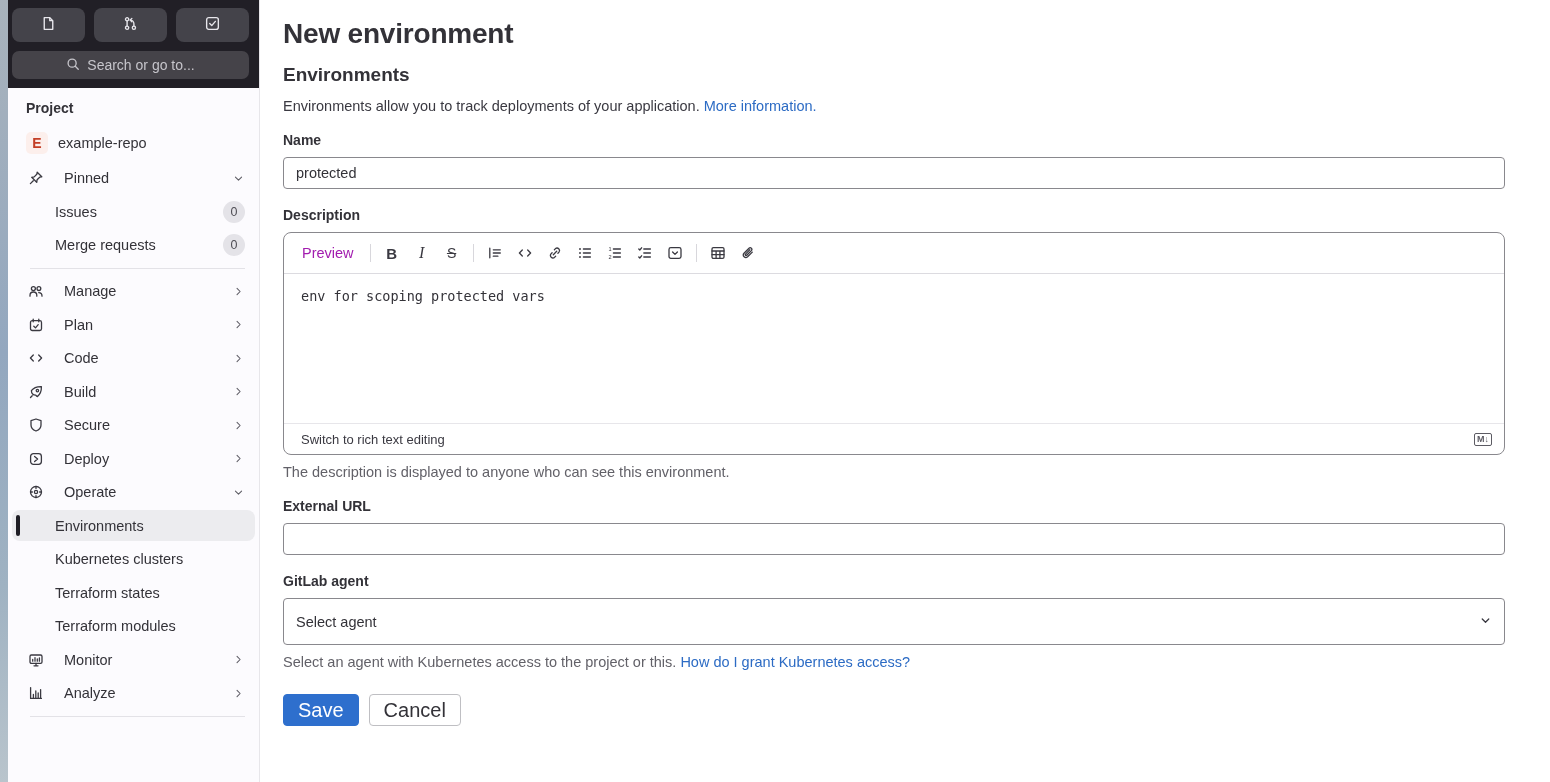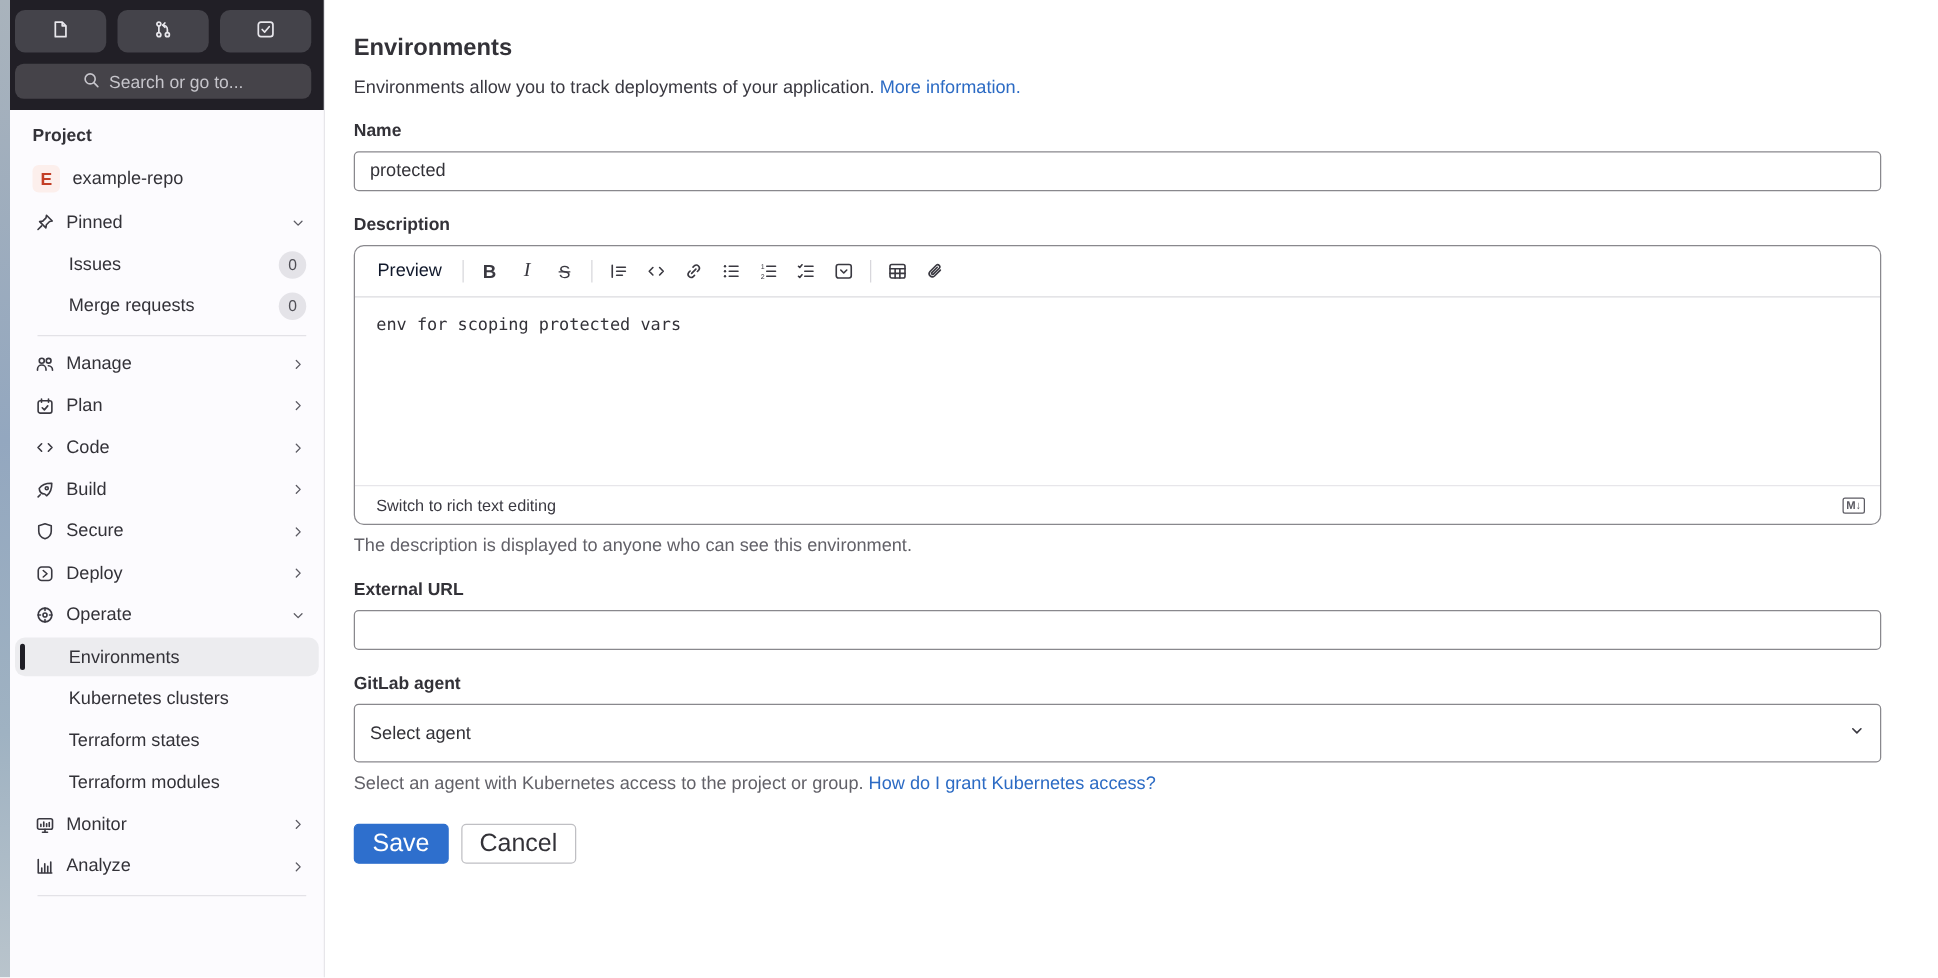--- a/index.html
+++ b/index.html
@@ -23,21 +23,21 @@
     color:#e8e7ec; display:flex; align-items:center; justify-content:center; cursor:pointer; }
   .search-bar { margin-top:9px; height:28px; background:#454349; border-radius:7px;
     display:flex; align-items:center; justify-content:center; gap:7px; color:#c6c5cb;
     font-size:14px; cursor:pointer; }
   .sidebar-body { flex:1; overflow:hidden; padding:4px 4px 0 4px; }
   .section-label { font-weight:700; font-size:14px; padding:8px 14px 10px 14px; color:#333238; }
   .project-row { display:flex; align-items:center; gap:10px; height:34px; padding:0 14px;
     border-radius:8px; cursor:pointer; margin-bottom:2px; }
   .avatar { width:22px; height:22px; border-radius:5px; background:#fcefec; color:#c33e26;
     font-weight:700; font-size:14px; display:flex; align-items:center; justify-content:center; }
-  .side-item { position:relative; display:flex; align-items:center; gap:9px; height:31px;
+  .side-item { position:relative; display:flex; align-items:center; gap:20px; height:31px;
     margin:2.5px 0; padding:0 10px 0 16px; border-radius:8px; cursor:pointer; color:#333238; }
   .side-item.indent { padding-left:43px; }
   .side-item.active { background:#ececef; }
   .side-item.active::before { content:""; position:absolute; left:4px; top:5px; bottom:5px;
     width:3.5px; border-radius:3px; background:#1f1e25; }
   .side-item .ico { width:16px; height:16px; flex:0 0 16px; display:flex; align-items:center;
     justify-content:center; color:#3a3941; }
   .side-item .lbl { flex:1; font-size:14.5px; white-space:nowrap; overflow:hidden; }
   .side-item .badge { min-width:22px; height:22px; border-radius:11px; background:#e4e3e8;
     color:#4f4e55; font-size:12.5px; display:flex; align-items:center; justify-content:center;
@@ -51,21 +51,21 @@
   h2 { font-size:19px; font-weight:700; margin:10px 0 12px; }
   .intro { font-size:14.5px; color:#3a3941; margin-bottom:18px; }
   a.link { color:#2c6bc4; text-decoration:none; cursor:pointer; }
   .fld-label { display:block; font-weight:700; font-size:14px; margin:18px 0 9px; }
   .text-input { width:100%; height:32px; border:1px solid #89888d; border-radius:4px;
     padding:0 12px; font-size:14.5px; color:#333238; font-family:inherit; background:#fff; }
 
   .editor { border:1px solid #89888d; border-radius:8px; margin-top:2px; background:#fff; }
   .editor-toolbar { display:flex; align-items:center; height:41px; padding:0 8px 0 8px;
     border-bottom:1px solid #dcdbe0; }
-  .tb-preview { border:none; background:none; font-size:14.5px; color:#0f172a; cursor:pointer;
+  .tb-preview { border:none; background:none; font-size:14.5px; color:#a21caf; cursor:pointer;
     padding:6px 10px; border-radius:4px; font-family:inherit; }
   .tb-sep { width:1px; height:18px; background:#d8d7dc; margin:0 6px; }
   .tb-btn { width:30px; height:30px; border:none; background:none; border-radius:4px;
     display:flex; align-items:center; justify-content:center; color:#3a3941; cursor:pointer; }
   .tb-bold { font-weight:800; font-size:15px; }
   .tb-italic { font-style:italic; font-family:"Liberation Serif", serif; font-size:16px; }
   .tb-strike { text-decoration:line-through; font-size:14px; }
   .editor-body { height:146px; padding:14px 17px; font-family:"DejaVu Sans Mono","Liberation Mono",monospace;
     font-size:13.5px; color:#333238; width:100%; border:none; resize:none; background:transparent; }
   .editor-footer { display:flex; align-items:center; justify-content:space-between;
@@ -304,20 +304,21 @@
                 <path d="M6.2 4.2L10 8l-3.8 3.8"></path>
               </svg>
             </span>
           </div>
           <div class="side-divider"></div>
         </nav>
     </div>
   </aside>
 
   <main>
+    <h1>New environment</h1>
     <h2>Environments</h2>
     <p class="intro">
       <span>Environments allow you to track deployments of your application.</span>
       <a class="link">More information.</a>
     </p>
 
     <label class="fld-label">Name</label>
     <input class="text-input" type="text" value="protected" style="">
 
     <label class="fld-label">Description</label>
@@ -424,21 +425,21 @@
     <label class="fld-label">GitLab agent</label>
     <div class="select">
       <span>Select agent</span>
       <span class="chev">
         <svg width="13" height="13" viewBox="0 0 16 16" fill="none" stroke="currentColor" stroke-width="1.6" stroke-linecap="round" stroke-linejoin="round">
             <path d="M4 6.2l4 4 4-4"></path>
           </svg>
       </span>
     </div>
     <div class="help-text">
-      <span>Select an agent with Kubernetes access to the project or group.</span>
+      <span>Select an agent with Kubernetes access to the project or this.</span>
       <a class="link">How do I grant Kubernetes access?</a>
     </div>
 
     <div class="actions">
       <button class="btn btn-primary">Save</button>
       <button class="btn btn-default">Cancel</button>
     </div>
   </main>
 </div>
 

